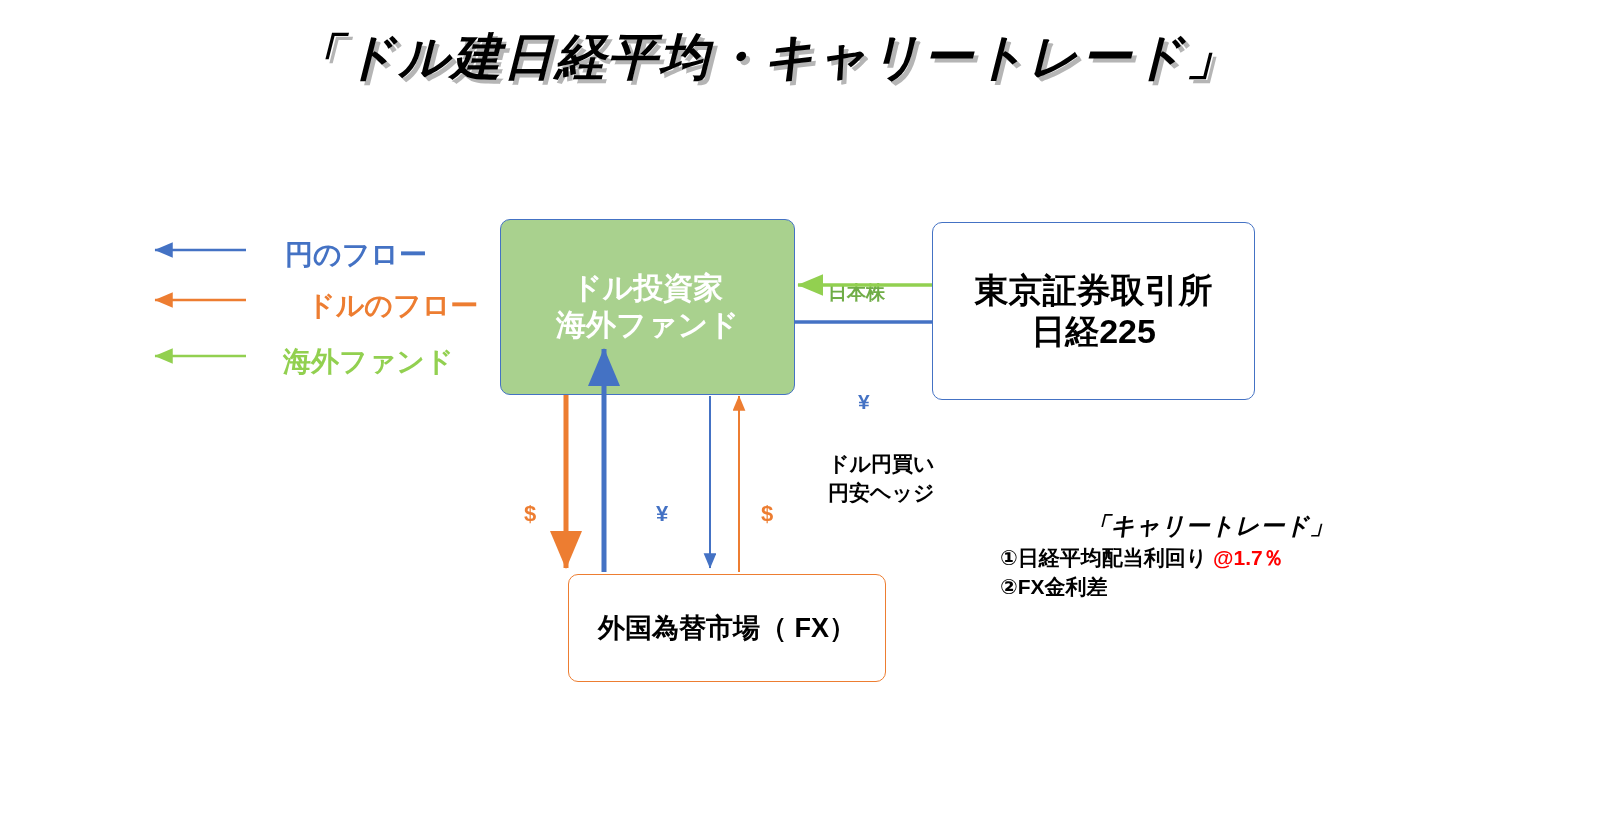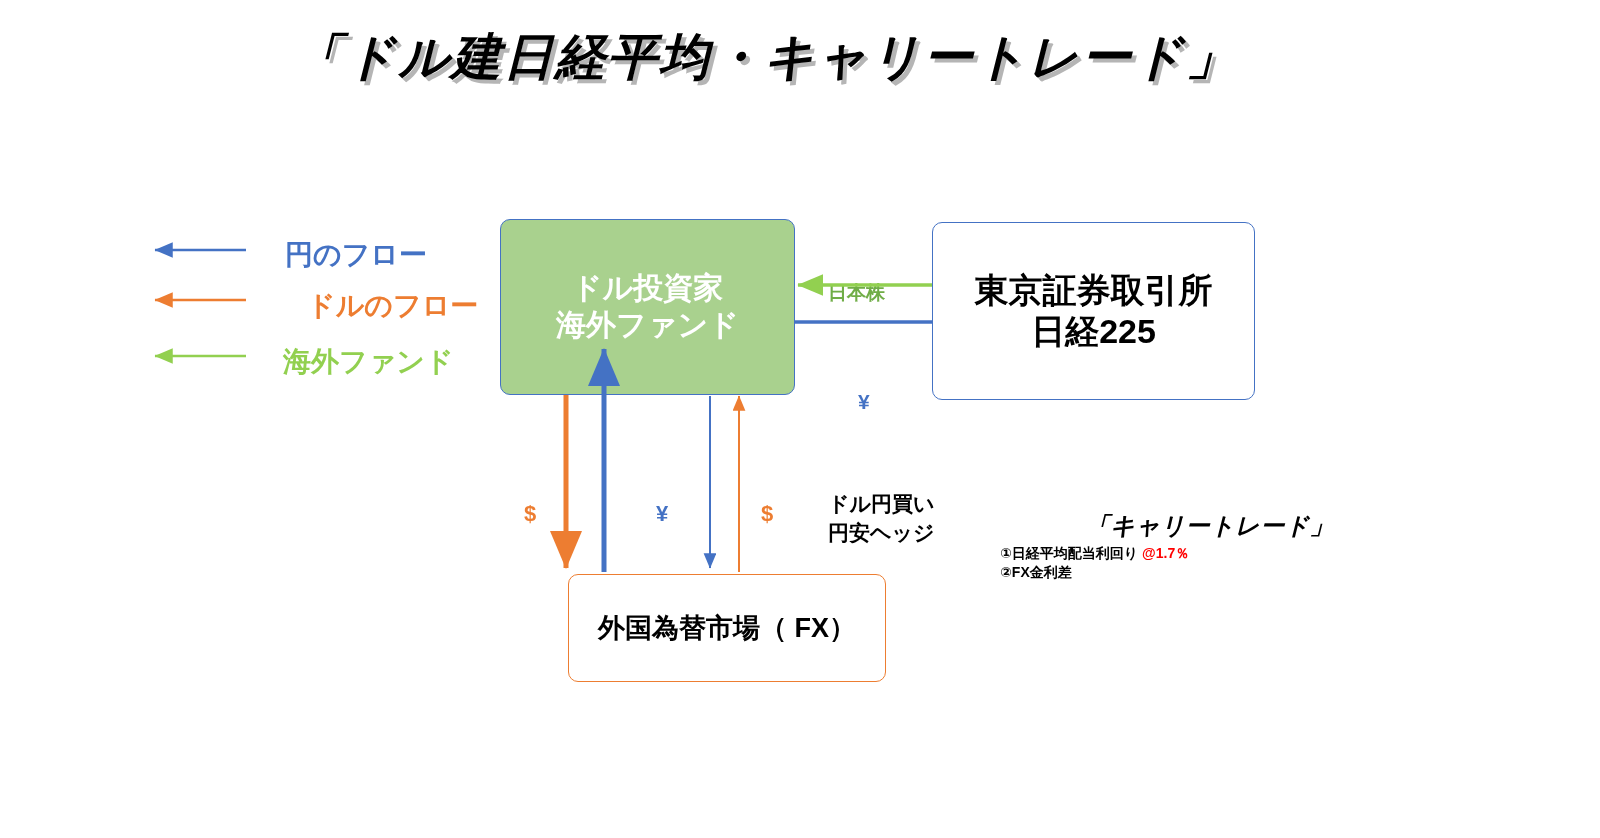--- a/index.html
+++ b/index.html
@@ -71,35 +71,35 @@
 
   
   .flow-label{font-weight:bold;white-space:nowrap;margin-top:40px;}
   #lbl-nikkabu{left:828px;top:240px;font-size:19px;color:#70AD47;}
   #lbl-yen-h{left:858px;top:350px;font-size:21px;color:#4472C4;}
   #lbl-usd-1{left:524px;top:461px;font-size:22px;color:#ED7D31;}
   #lbl-yen-1{left:656px;top:461px;font-size:22px;color:#4472C4;}
   #lbl-usd-2{left:761px;top:461px;font-size:22px;color:#ED7D31;}
   #lbl-hedge{
     left:828px;top:450px;font-size:21px;color:#000000;
-    text-align:left;line-height:1.38;font-weight:bold;margin-top:40px;
+    text-align:left;line-height:1.38;font-weight:bold;
   }
 
   
   #carry{
     left:1000px;top:510px;width:420px;
     color:#000000;
   }
   #carry .carry-title{
     font-size:24px;font-weight:bold;font-style:italic;
     text-align:center;white-space:nowrap;margin-bottom:2px;
     letter-spacing:0.5px;
   }
   #carry .carry-line{
-    font-size:14px;font-weight:bold;white-space:nowrap;line-height:1.36;
+    font-size:21px;font-weight:bold;white-space:nowrap;line-height:1.36;
   }
   .accent-red{color:#FF0000;}
 
   svg.ovl{position:absolute;left:0;top:0;width:1600px;height:838px;pointer-events:none;}
   svg.ovl.under{z-index:1;}
   svg.ovl.over{z-index:9;}
 </style>
 </head>
 <body>
 

